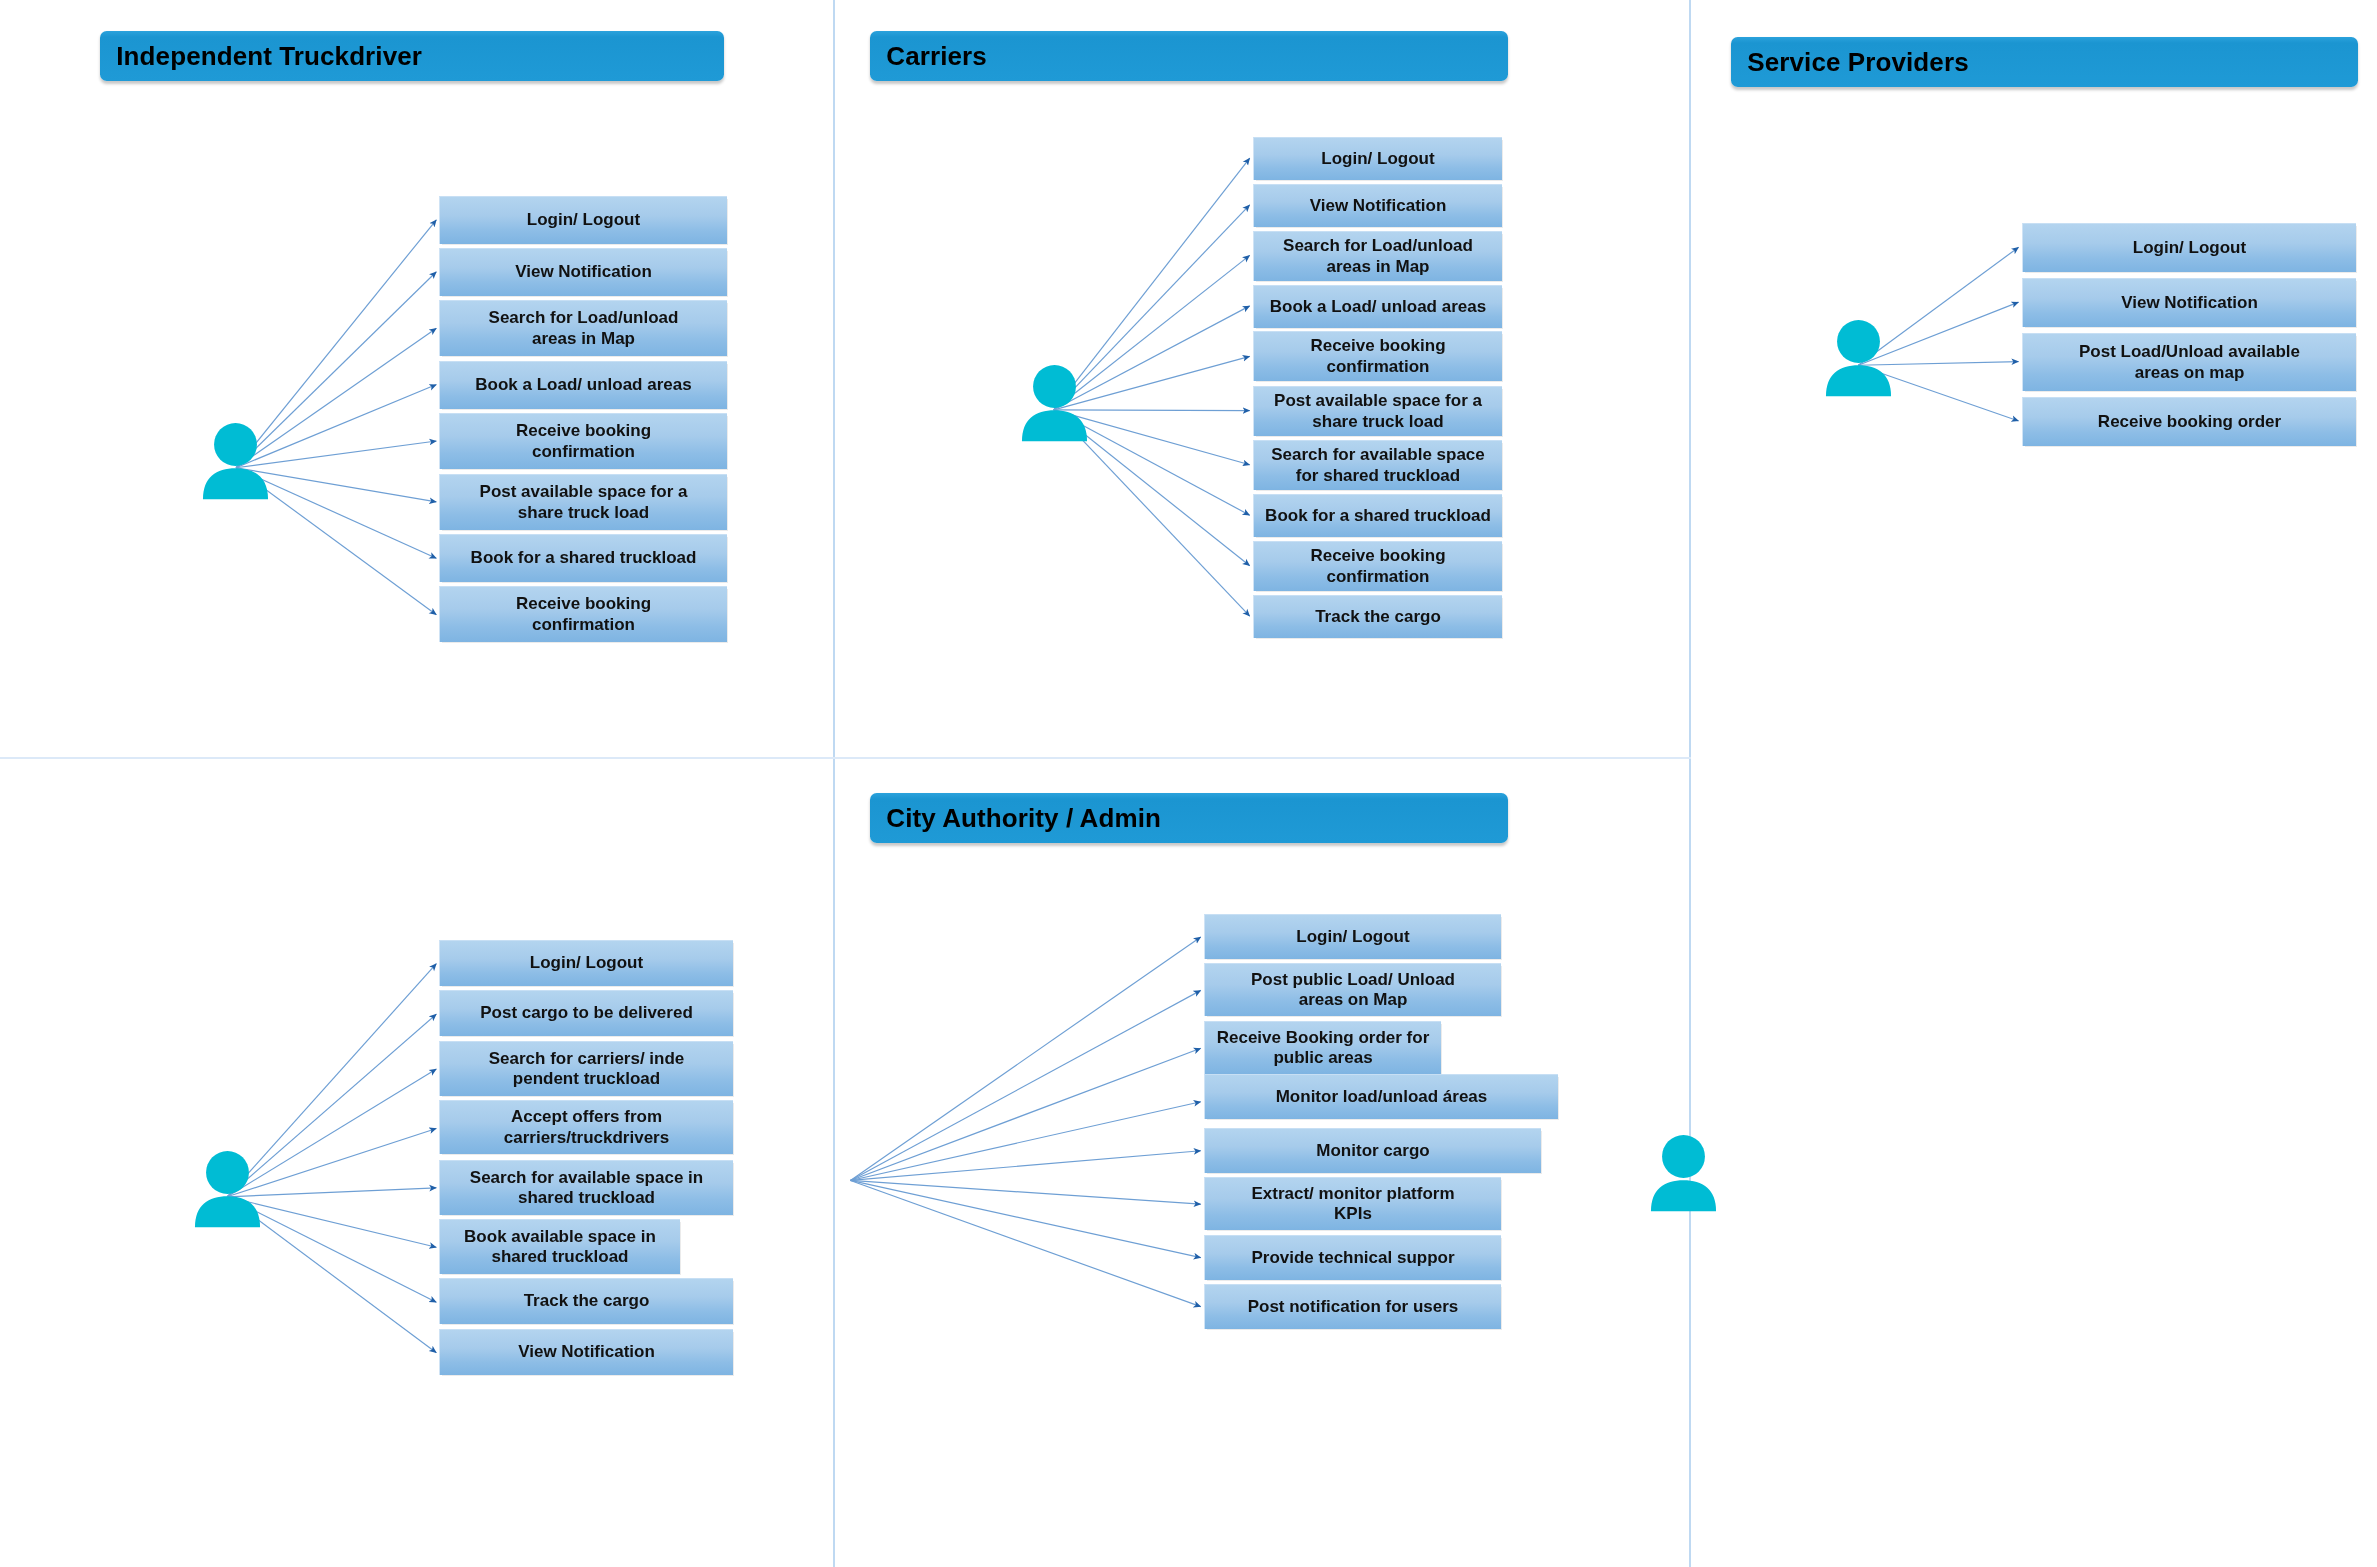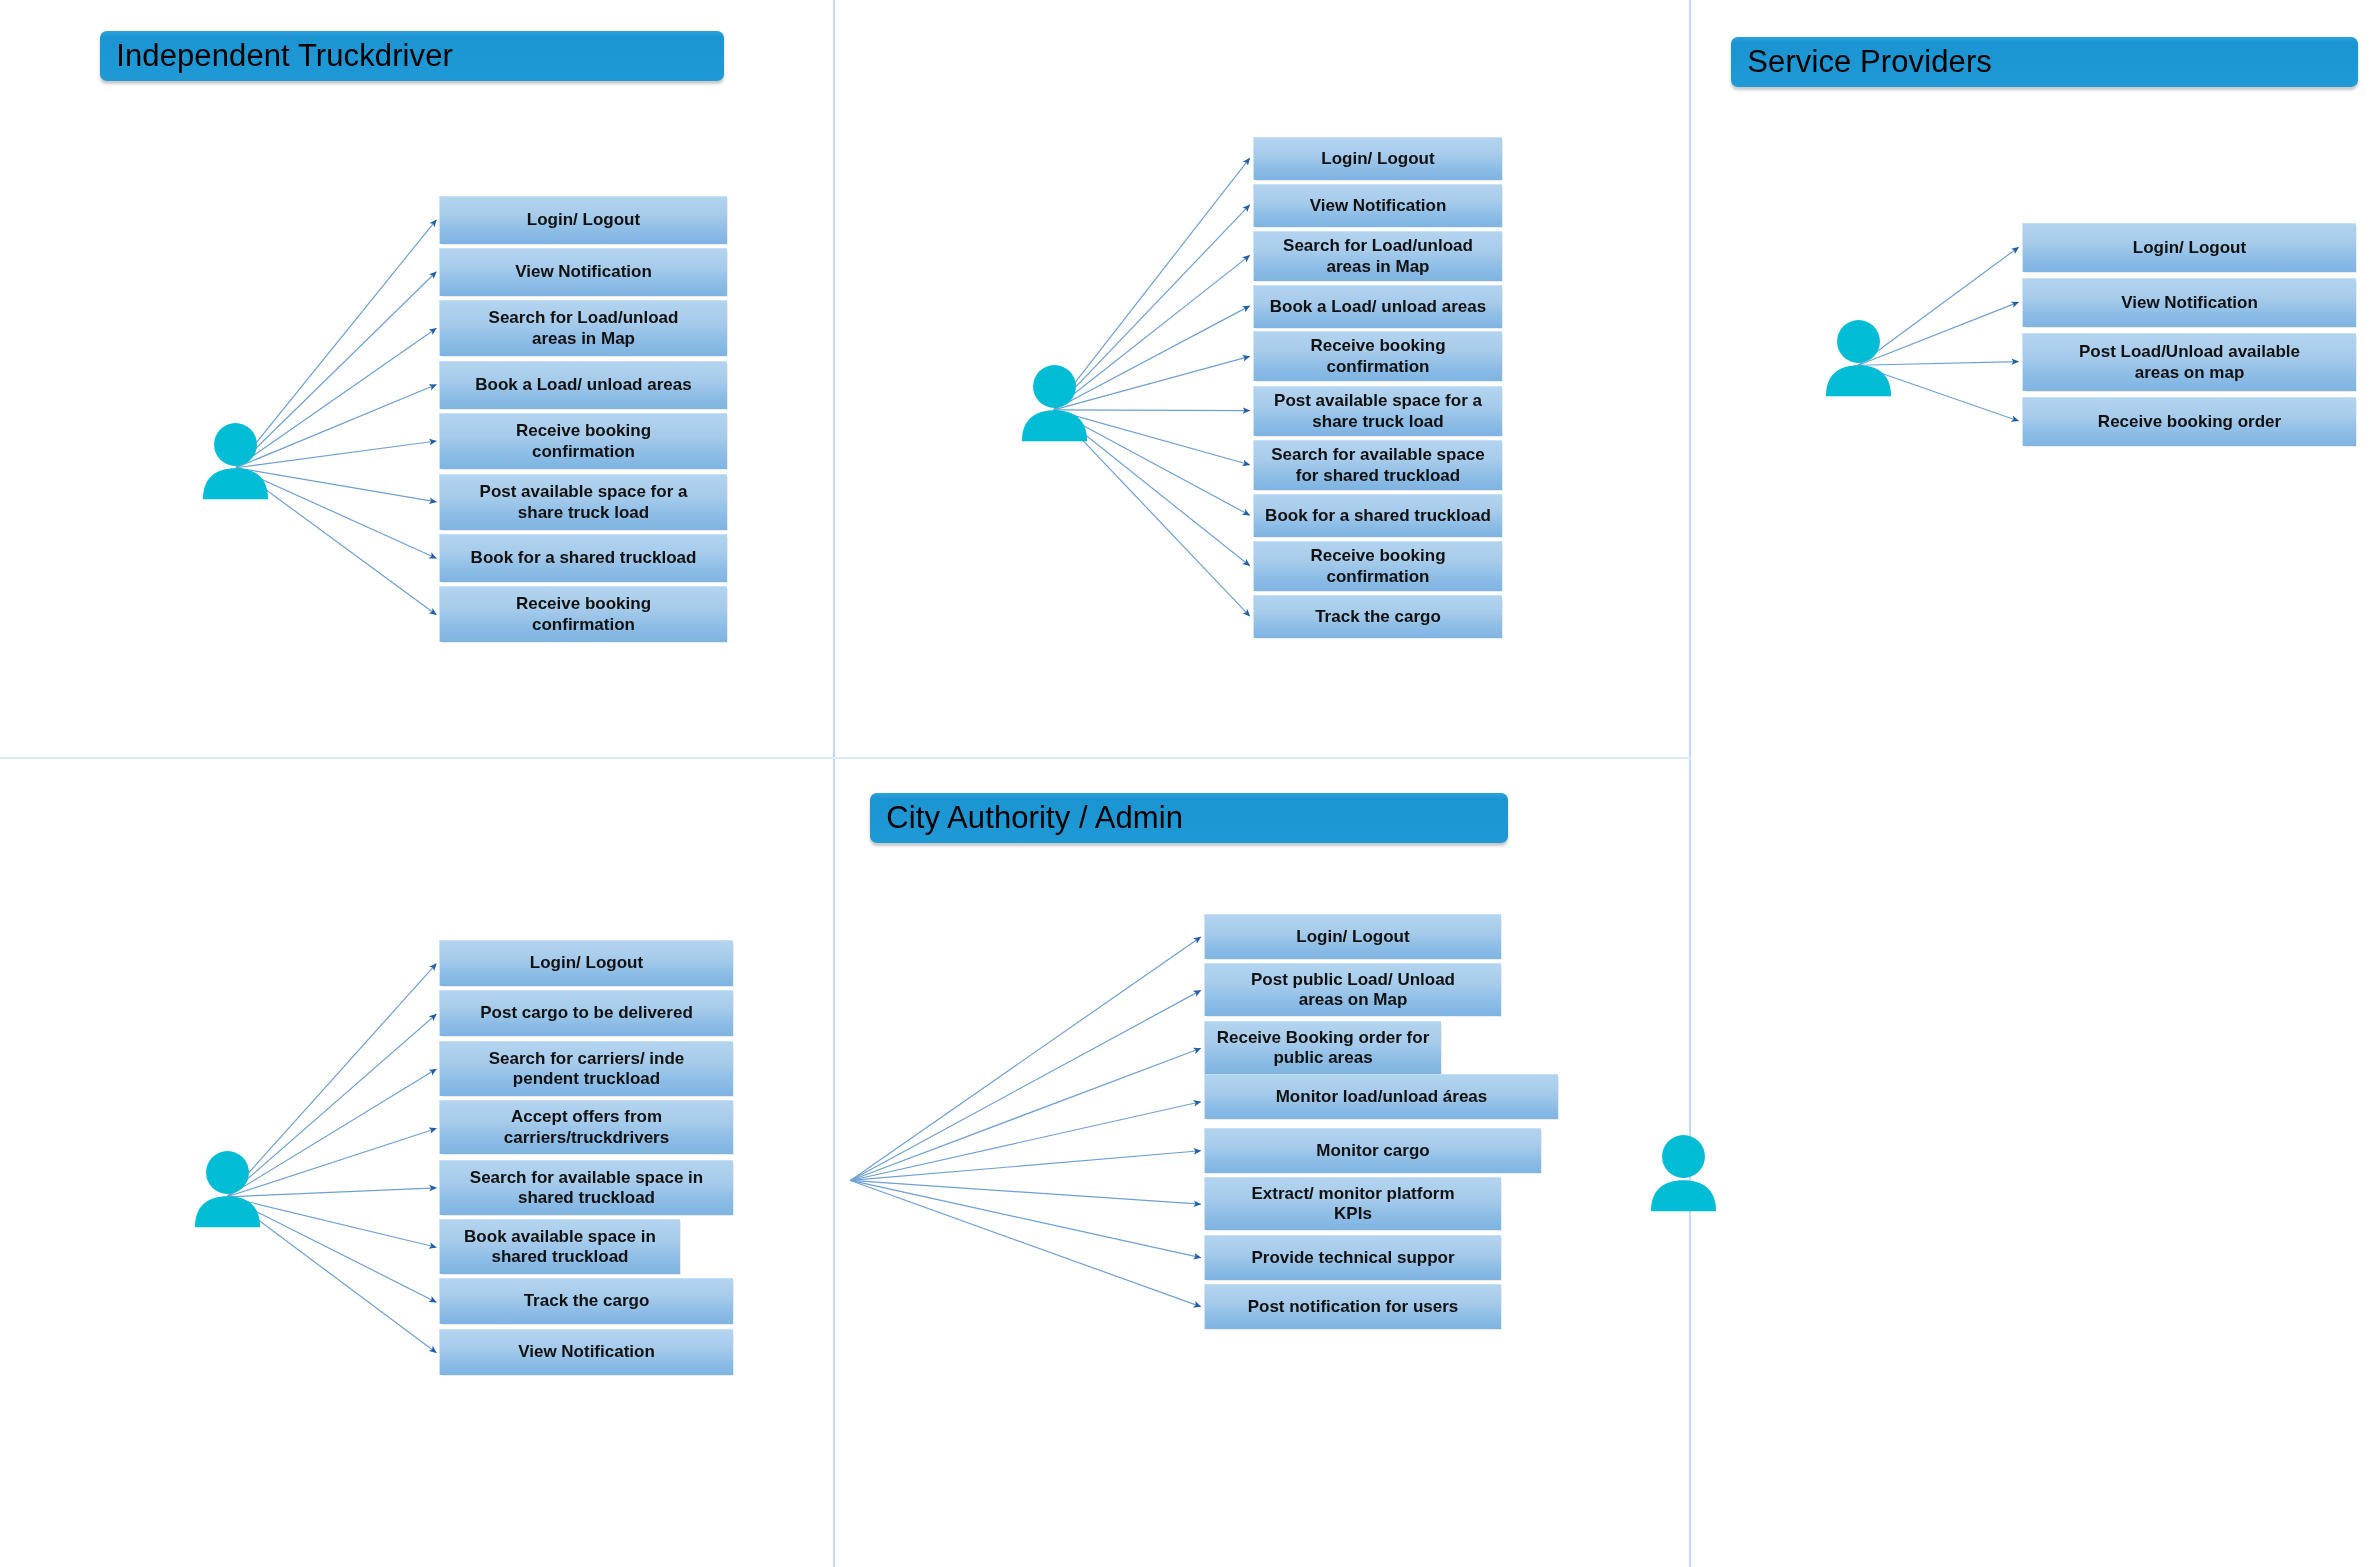--- a/index.html
+++ b/index.html
@@ -42,22 +42,22 @@
     height: 50px;
     background: linear-gradient(to bottom, #2ba2dc 0%, #1b95d1 12%, #1f9ad6 100%);
     border-radius: 6.7px;
     box-shadow: 0 2.2px 3px rgba(0,0,0,0.22);
     display: flex;
     align-items: center;
     padding-left: 16.3px;
     box-sizing: border-box;
   }
   .panel-banner-text {
-    font-size: 31px;
-    font-weight: 400;
+    font-size: 26px;
+    font-weight: 700;
     color: #000000;
     letter-spacing: 0.1px;
     white-space: nowrap;
   }
 
   
   .actor {
     position: absolute;
     width: 71px;
     height: 82px;
@@ -189,20 +189,23 @@
           <span class="uc-label">Book for a shared truckload</span>
         </div>
         <div class="uc-box" style="left: 0px; top: 390px; width: 288px; height: 56px;">
           <span class="uc-label">Receive booking
 confirmation</span>
         </div>
       </div>
   </div>
 
   <div class="panel" style="left:833px; top:0; width:857px; height:757px;">
+    <div class="panel-banner" style="left:37px; top:31px; width:638px;">
+      <span class="panel-banner-text">Carriers</span>
+    </div>
     <div class="actor" style="left:186px; top:364px;">
       <svg viewBox="0 0 96 110">
         <circle cx="48" cy="30" r="29" fill="#00bcd4"></circle>
         <path d="M4 104 C4 74 22 62 48 62 C74 62 92 74 92 104 Z" fill="#00bcd4"></path>
       </svg>
     </div>
     <div class="uc-list" id="uc-list-1" style="left:420px; top:137px;">
         <div class="uc-box" style="left: 0px; top: 0px; width: 249px; height: 43px;">
           <span class="uc-label">Login/ Logout</span>
         </div>

